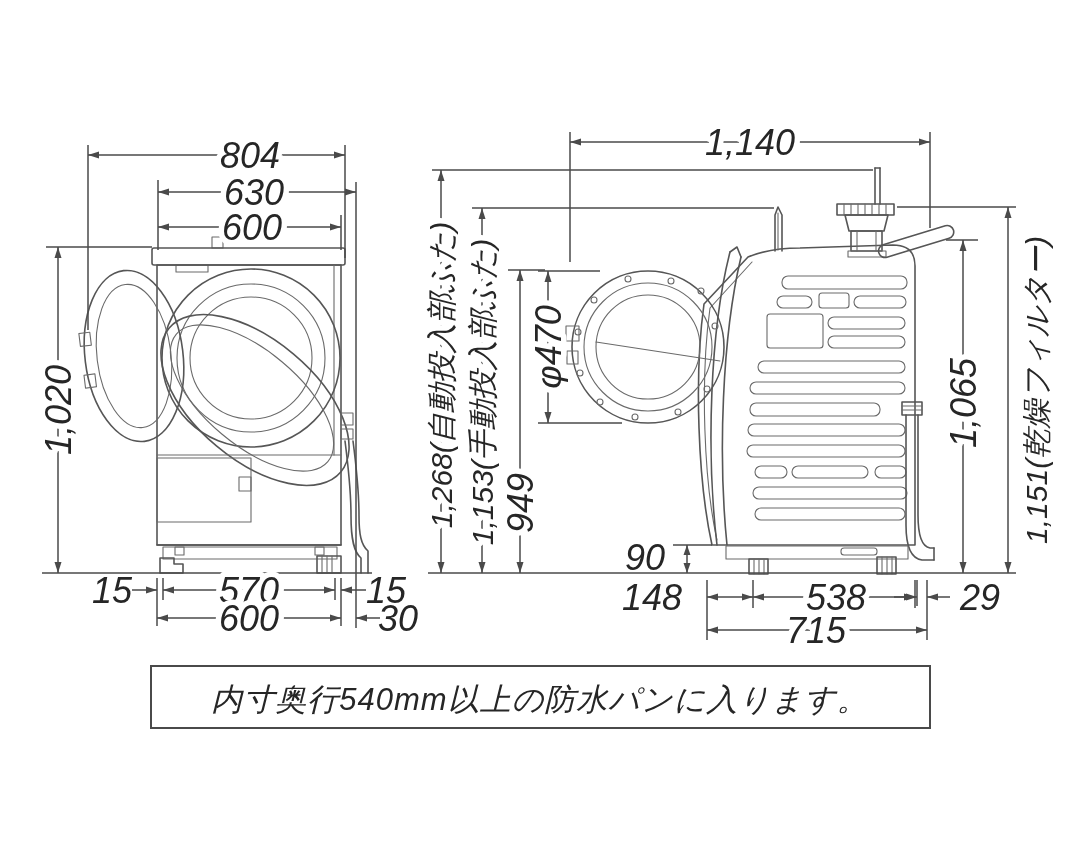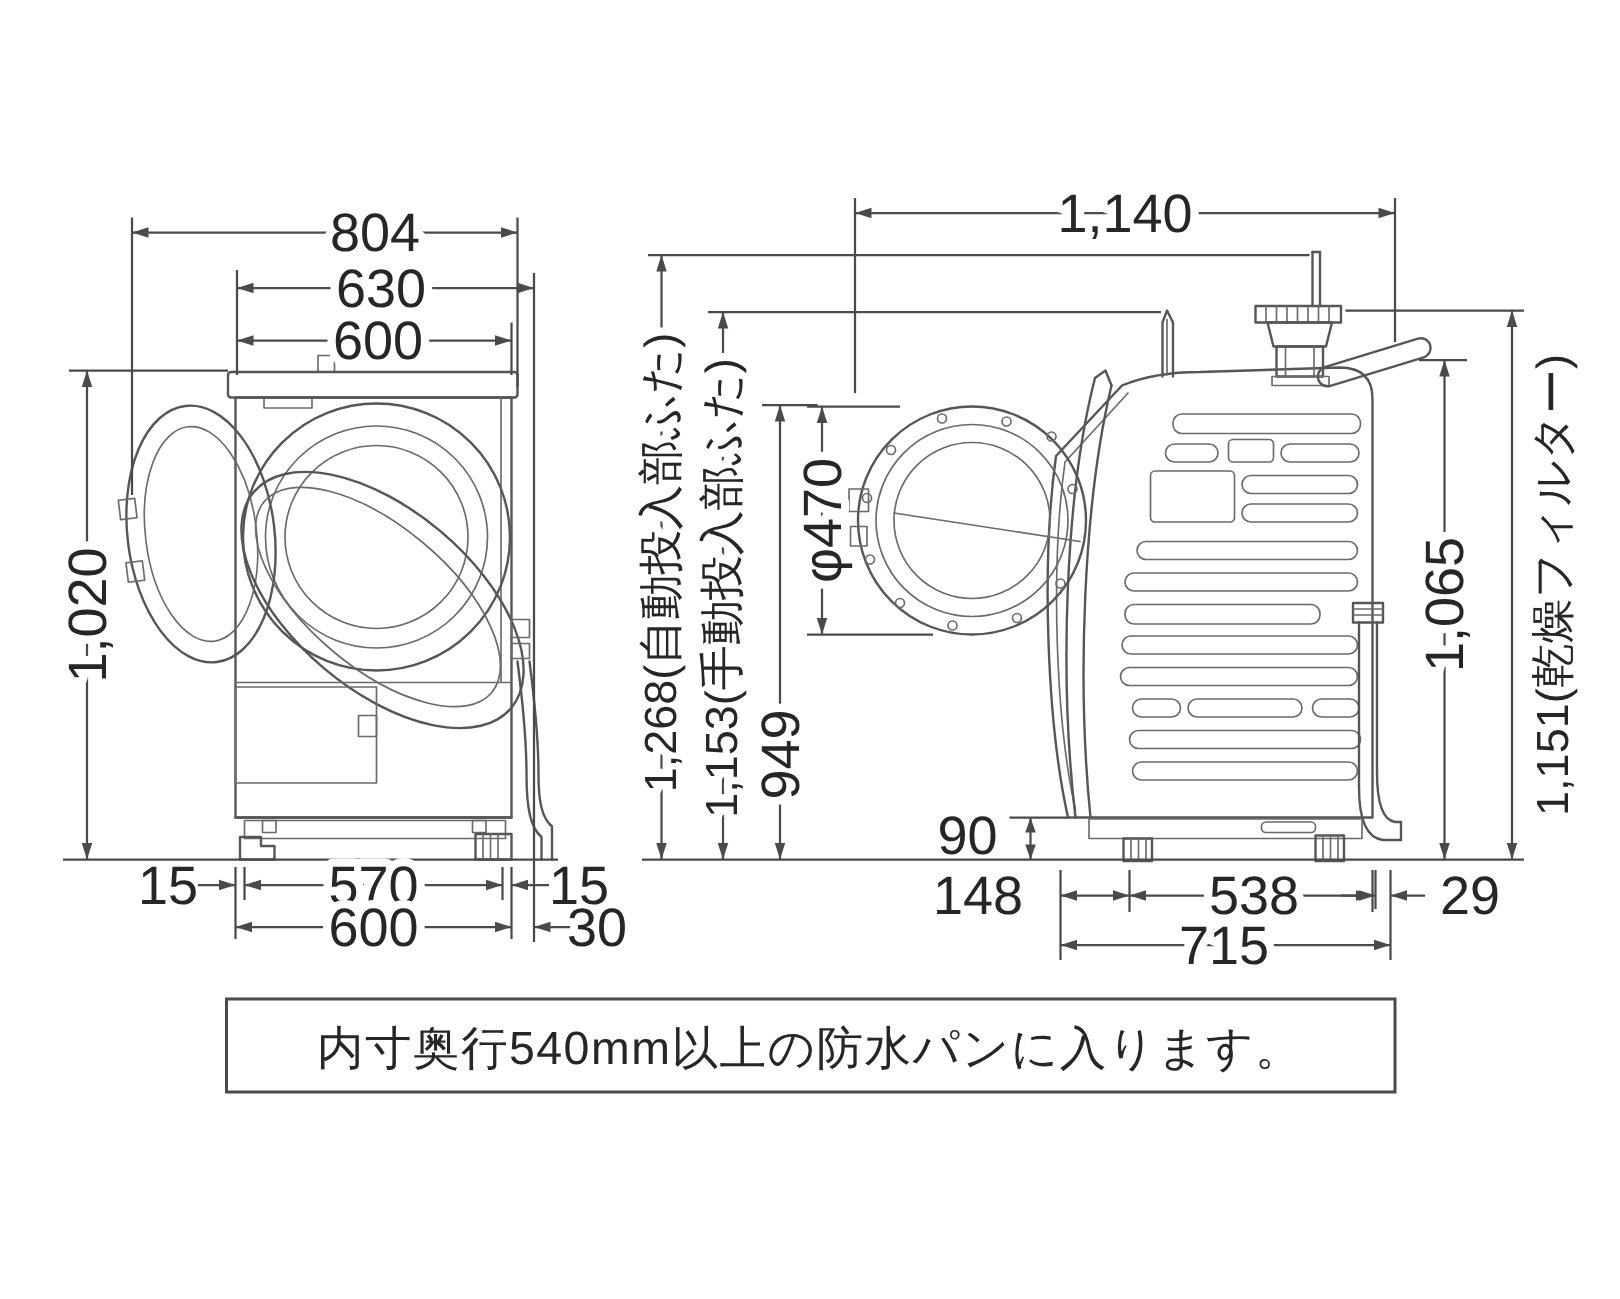--- a/index.html
+++ b/index.html
@@ -1,16 +1,16 @@
 <!DOCTYPE html>
 <html><head>
 <meta charset="utf-8">
 <style>
   html,body{margin:0;padding:0;background:#ffffff;}
-  .stage{width:1080px;height:866px;position:relative;background:#ffffff;overflow:hidden;}
+  .stage{width:1080px;height:866px;position:relative;background:#ffffff;overflow:hidden;font-style:italic;}
   svg{display:block;}
   .outline{fill:none;stroke:#565656;stroke-width:1.6;stroke-linejoin:round;stroke-linecap:round;}
   .thin{fill:none;stroke:#6a6a6a;stroke-width:1.1;stroke-linejoin:round;stroke-linecap:round;}
   .dim{fill:none;stroke:#4a4a4a;stroke-width:1.5;}
   .arr{fill:#4a4a4a;stroke:none;}
   text{font-family:"Liberation Sans","DejaVu Sans",sans-serif;font-size:36px;fill:#262626;}
   .rot{font-size:30px;}
   .halo{paint-order:stroke fill;stroke:#ffffff;stroke-width:11px;stroke-linejoin:round;}
   .note-text{font-size:31px;letter-spacing:1px;}
 </style>

